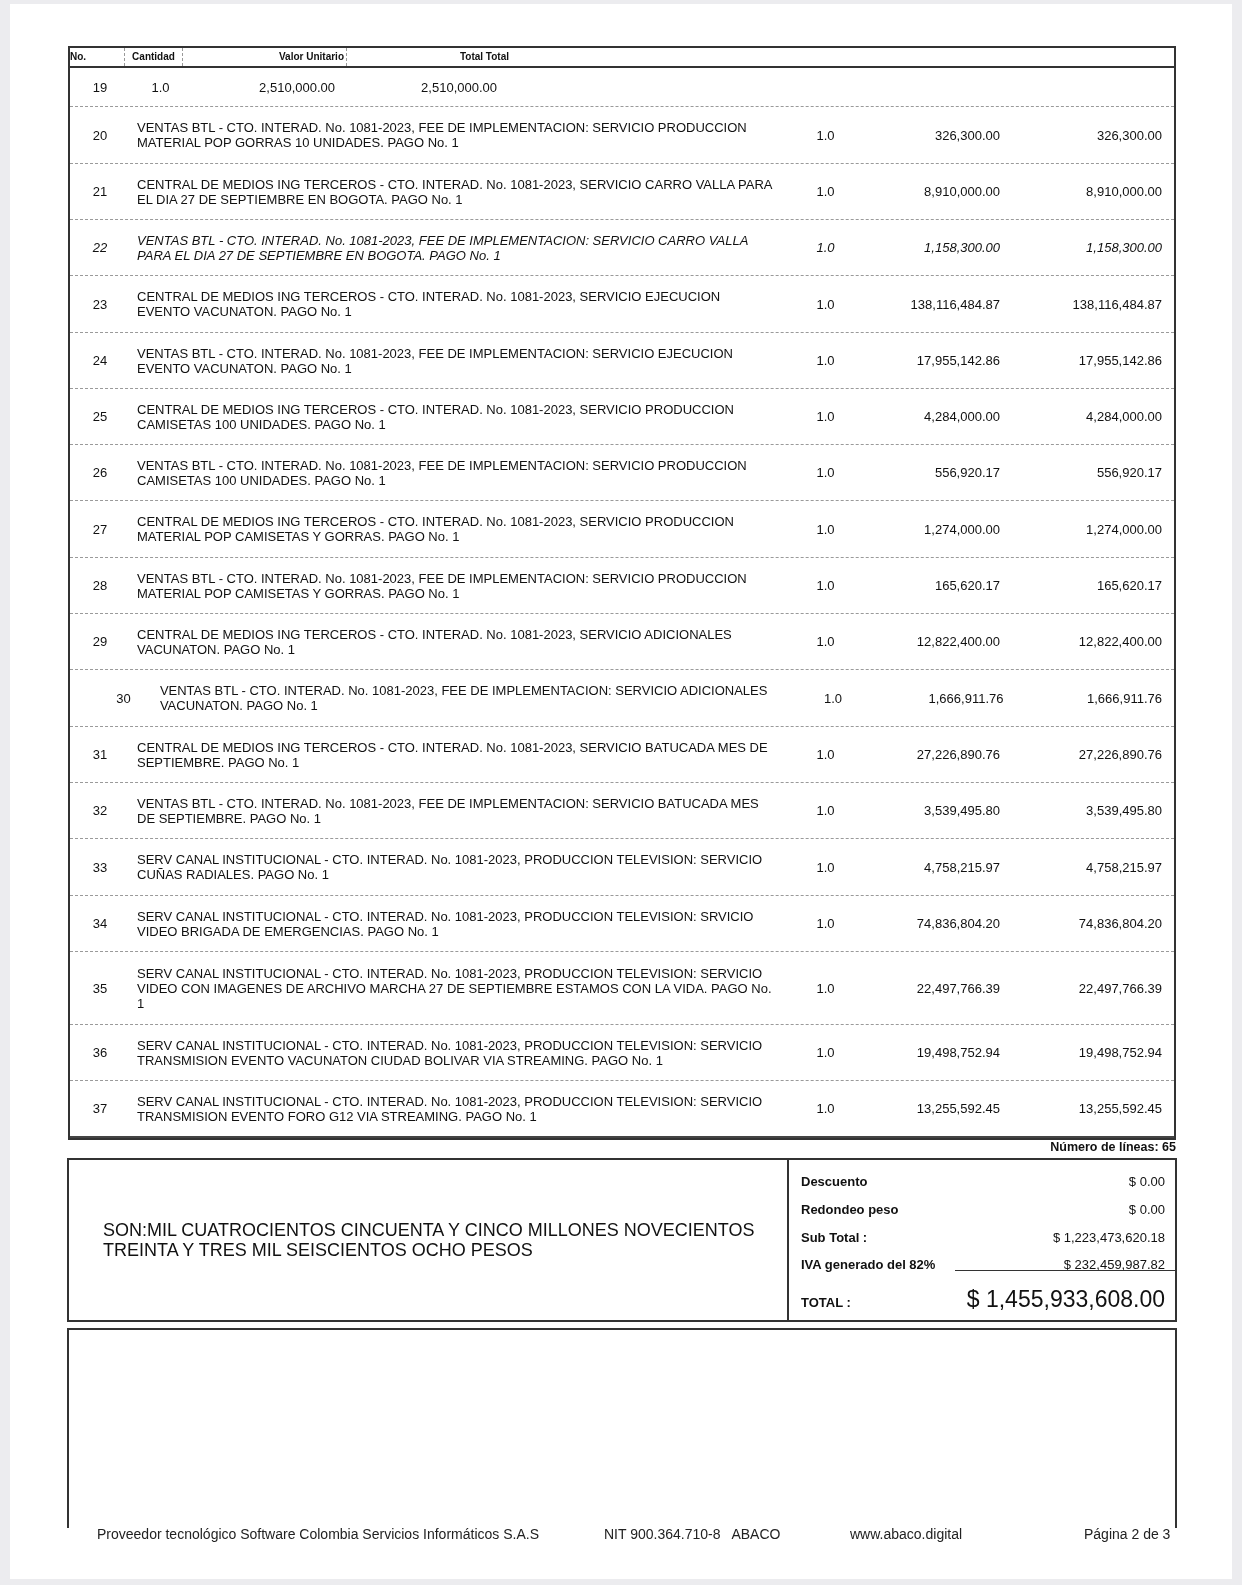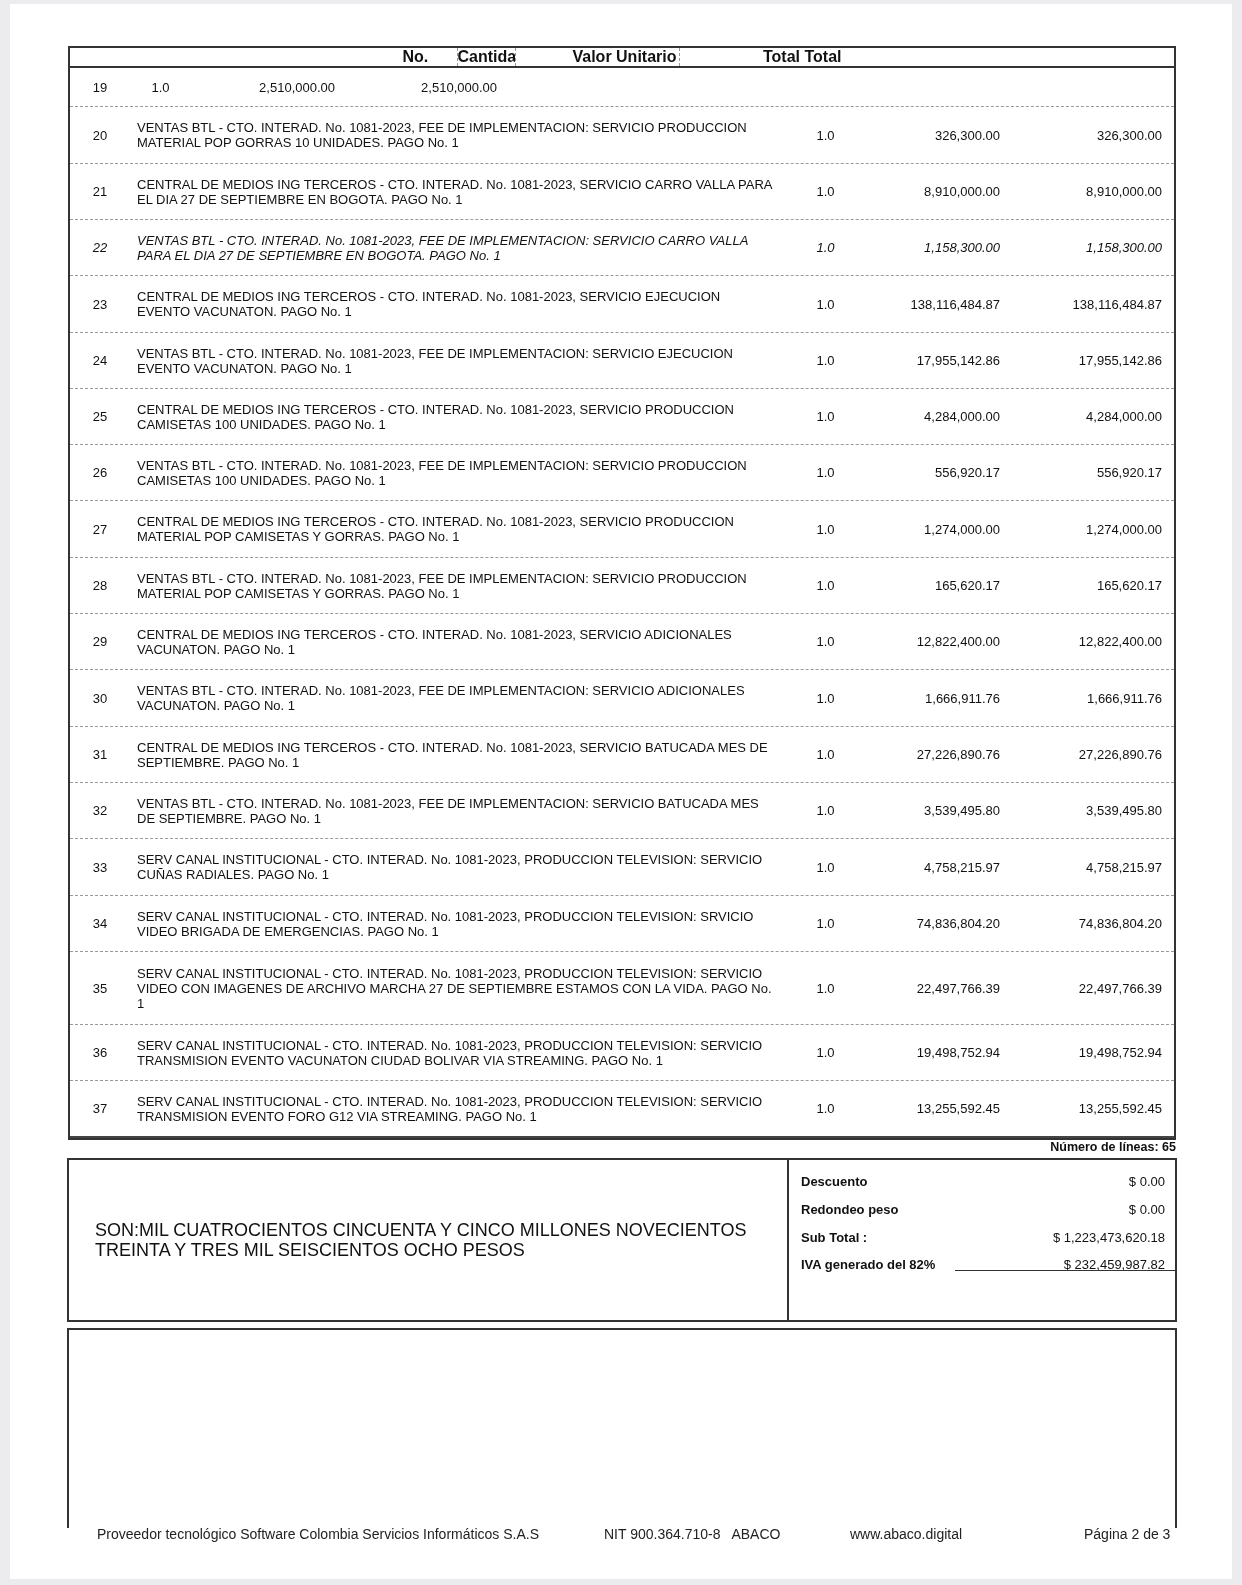--- a/index.html
+++ b/index.html
@@ -7,42 +7,42 @@
     width: 1242px; height: 1585px; background: #ececef; position: relative; overflow: hidden;
     font-family: "Liberation Sans", sans-serif; color: #111;
   }
   .page {
     position: absolute; left: 10px; top: 4px; width: 1222px; height: 1575px; background: #ffffff;
   }
   .tbl {
     position: absolute; left: 58px; top: 42px; width: 1108px;
     border: 2px solid #333; border-top: 2px solid #333; box-sizing: border-box;
   }
-  .thead { display: flex; height: 18px; border-bottom: 2px solid #333; font-weight: bold; font-size: 16px; line-height: 18px; justify-content: center; }
+  .thead { display: flex; height: 18px; border-bottom: 2px solid #333; font-weight: bold; font-size: 10px; line-height: 18px; }
   .thead > div { box-sizing: border-box; white-space: nowrap; overflow: hidden; }
   .c-no { width: 54px; padding-left: 0px; }
   .c-concept { width: 665px; padding-left: 1px; border-left: 1px dashed #999; }
   .c-qty { width: 59px; text-align: center; border-left: 1px dashed #999; border-right: 1px dashed #999;}
   .c-unit { width: 164px; text-align: right; padding-right: 2px; border-right: 1px dashed #999; }
   .c-total { width: 162px; text-align: right; }
   .thead .c-no { padding-left: 0; }
   .row { display: flex; align-items: center; border-bottom: 1px dashed #9a9a9a; font-size: 13px; box-sizing: border-box; }
   .row:last-child { border-bottom: 2px solid #444; }
   .row > div { box-sizing: border-box; }
   .r-no { width: 54px; text-align: center; padding-left: 6px; }
   .r-concept { width: 665px; padding-left: 13px; line-height: 15px; padding-right: 12px; }
   .r-qty { width: 59px; text-align: center; padding-left: 14px; }
   .r-unit { width: 164px; text-align: right; padding-right: 12px; }
   .r-total { width: 162px; text-align: right; padding-right: 12px; }
   .nlines { position: absolute; right: 56px; top: 1136px; font-weight: bold; font-size: 12.5px; }
   .summary {
     position: absolute; left: 57px; top: 1154px; width: 1110px; height: 164px;
     border: 2px solid #333; box-sizing: border-box; display: flex;
   }
-  .words { width: 720px; box-sizing: border-box; border-right: 2px solid #333; display: flex; align-items: center; padding-left: 26px; font-size: 18px; line-height: 20px; }
+  .words { width: 720px; box-sizing: border-box; border-right: 2px solid #333; display: flex; align-items: center; padding-left: 34px; font-size: 18px; line-height: 20px; }
   .totals { flex: 1; position: relative; font-size: 13px; }
   .trow { position: absolute; left: 12px; right: 10px; display: flex; justify-content: space-between; }
   .trow .lbl { font-weight: bold; }
   .iva-line { position: absolute; left: 166px; right: 0; top: 110px; border-top: 1.5px solid #333; }
   .total-row { position: absolute; left: 12px; right: 10px; top: 126px; display: flex; justify-content: space-between; align-items: baseline; }
   .total-row .lbl { font-weight: bold; font-size: 13px; }
   .total-row .val { font-size: 23px; }
   .notes-box {
     position: absolute; left: 57px; top: 1324px; width: 1110px; height: 200px;
     border: 2px solid #333; border-bottom: none; box-sizing: border-box;
@@ -131,21 +131,21 @@
           <div class="r-unit">165,620.17</div>
           <div class="r-total">165,620.17</div>
         </div>
         <div class="row" style="height: 56px;">
           <div class="r-no">29</div>
           <div class="r-concept">CENTRAL DE MEDIOS ING TERCEROS - CTO. INTERAD. No. 1081-2023, SERVICIO ADICIONALES VACUNATON. PAGO No. 1</div>
           <div class="r-qty">1.0</div>
           <div class="r-unit">12,822,400.00</div>
           <div class="r-total">12,822,400.00</div>
         </div>
-        <div class="row" style="height: 57px;">
+        <div class="row" style="height: 57px; padding-left: 24px;">
           <div class="r-no">30</div>
           <div class="r-concept">VENTAS BTL - CTO. INTERAD. No. 1081-2023, FEE DE IMPLEMENTACION: SERVICIO ADICIONALES VACUNATON. PAGO No. 1</div>
           <div class="r-qty">1.0</div>
           <div class="r-unit">1,666,911.76</div>
           <div class="r-total">1,666,911.76</div>
         </div>
         <div class="row" style="height: 56px;">
           <div class="r-no">31</div>
           <div class="r-concept">CENTRAL DE MEDIOS ING TERCEROS - CTO. INTERAD. No. 1081-2023, SERVICIO BATUCADA MES DE SEPTIEMBRE. PAGO No. 1</div>
           <div class="r-qty">1.0</div>
@@ -214,20 +214,24 @@
       </div>
       <div class="trow" style="top:70px;">
         <span class="lbl">Sub Total :</span>
         <span>$ 1,223,473,620.18</span>
       </div>
       <div class="trow" style="top:97px;">
         <span class="lbl">IVA generado del 82%</span>
         <span>$ 232,459,987.82</span>
       </div>
       <div class="iva-line"></div>
+      <div class="total-row">
+        <span class="lbl">TOTAL :</span>
+        <span class="val">$ 1,455,933,608.00</span>
+      </div>
     </div>
   </div>
 
   <div class="notes-box"></div>
 
   <div class="footer" style="left:87px;">Proveedor tecnológico Software Colombia Servicios Informáticos S.A.S</div>
   <div class="footer" style="left:594px; white-space:pre;">NIT 900.364.710-8   ABACO</div>
   <div class="footer" style="left:840px;">www.abaco.digital</div>
   <div class="footer" style="left:1074px;">Página 2 de 3</div>
 </div>

